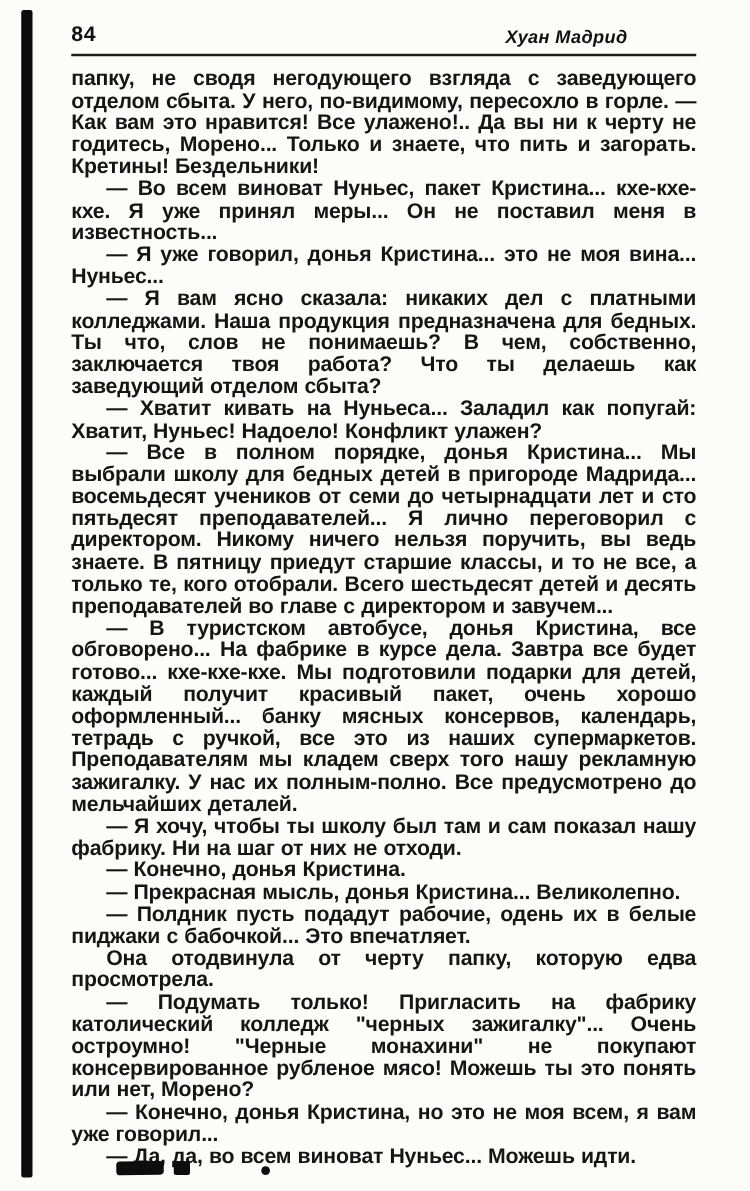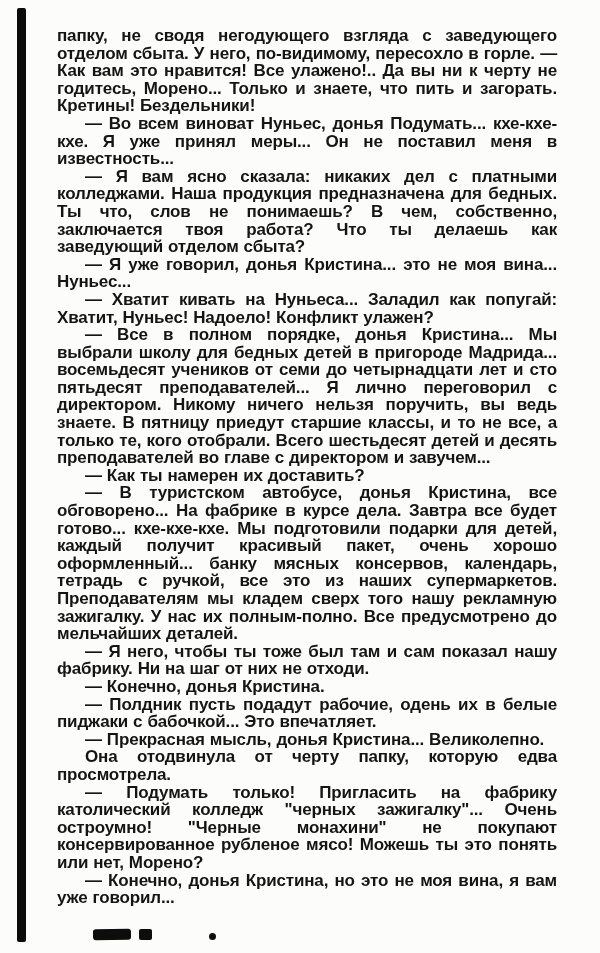--- a/index.html
+++ b/index.html
@@ -89,34 +89,38 @@
     height: 7px;
     border-radius: 50%;
   }
 </style>
 </head>
 <body>
 
 <div class="binding-bar"></div>
 
 <div class="page-inner">
+  <div class="header">
+    <span class="page-num">84</span>
+    <span class="author">Хуан Мадрид</span>
+  </div>
   <div class="text-col">
       <p class="noindent">папку, не сводя негодующего взгляда с заведующего отделом сбыта. У него, по-видимому, пересохло в горле. — Как вам это нравится! Все улажено!.. Да вы ни к черту не годитесь, Морено... Только и знаете, что пить и загорать. Кретины! Бездельники!</p>
-      <p>— Во всем виноват Нуньес, донья Подумать... кхе-кхе-кхе. Я уже принял меры... Он не поставил меня в известность...</p>
+      <p>— Во всем виноват Нуньес, пакет Кристина... кхе-кхе-кхе. Я уже принял меры... Он не поставил меня в известность...</p>
+      <p>— Я уже говорил, донья Кристина... это не моя вина... Нуньес...</p>
       <p>— Я вам ясно сказала: никаких дел с платными колледжами. Наша продукция предназначена для бедных. Ты что, слов не понимаешь? В чем, собственно, заключается твоя работа? Что ты делаешь как заведующий отделом сбыта?</p>
-      <p>— Я уже говорил, донья Кристина... это не моя вина... Нуньес...</p>
       <p>— Хватит кивать на Нуньеса... Заладил как попугай: Хватит, Нуньес! Надоело! Конфликт улажен?</p>
       <p>— Все в полном порядке, донья Кристина... Мы выбрали школу для бедных детей в пригороде Мадрида... восемьдесят учеников от семи до четырнадцати лет и сто пятьдесят преподавателей... Я лично переговорил с директором. Никому ничего нельзя поручить, вы ведь знаете. В пятницу приедут старшие классы, и то не все, а только те, кого отобрали. Всего шестьдесят детей и десять преподавателей во главе с директором и завучем...</p>
-      <p>— Как ты намерен их доставить?</p>
       <p>— В туристском автобусе, донья Кристина, все обговорено... На фабрике в курсе дела. Завтра все будет готово... кхе-кхе-кхе. Мы подготовили подарки для детей, каждый получит красивый пакет, очень хорошо оформленный... банку мясных консервов, календарь, тетрадь с ручкой, все это из наших супермаркетов. Преподавателям мы кладем сверх того нашу рекламную зажигалку. У нас их полным-полно. Все предусмотрено до мельчайших деталей.</p>
-      <p>— Я него, чтобы ты тоже был там и сам показал нашу фабрику. Ни на шаг от них не отходи.</p>
+      <p>— Я хочу, чтобы ты школу был там и сам показал нашу фабрику. Ни на шаг от них не отходи.</p>
       <p>— Конечно, донья Кристина.</p>
+      <p>— Прекрасная мысль, донья Кристина... Великолепно.</p>
       <p>— Полдник пусть подадут рабочие, одень их в белые пиджаки с бабочкой... Это впечатляет.</p>
-      <p>— Прекрасная мысль, донья Кристина... Великолепно.</p>
       <p>Она отодвинула от черту папку, которую едва просмотрела.</p>
       <p>— Подумать только! Пригласить на фабрику католический колледж "черных зажигалку"... Очень остроумно! "Черные монахини" не покупают консервированное рубленое мясо! Можешь ты это понять или нет, Морено?</p>
-      <p>— Конечно, донья Кристина, но это не моя вина, я вам уже говорил...</p>
+      <p>— Конечно, донья Кристина, но это не моя всем, я вам уже говорил...</p>
+      <p>— Да, да, во всем виноват Нуньес... Можешь идти.</p>
     </div>
 </div>
 
 <div class="smudge smudge-1"></div>
 <div class="smudge smudge-2"></div>
 <div class="smudge smudge-3"></div>
 
 </body></html>

